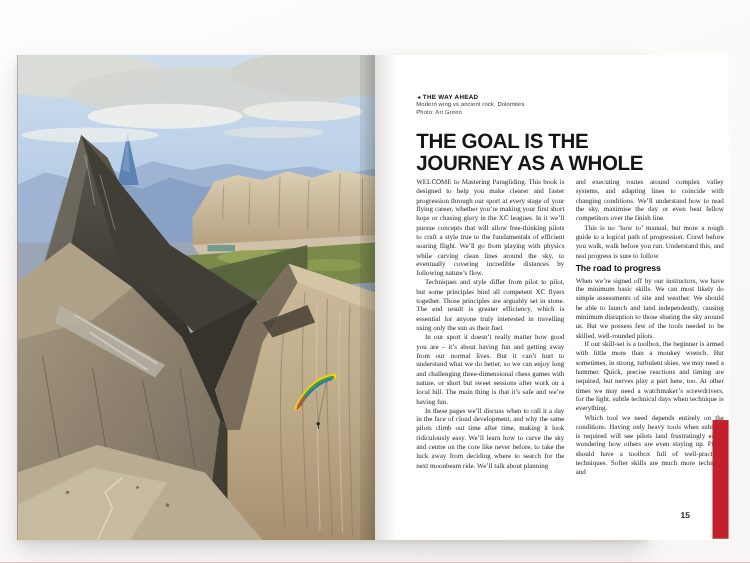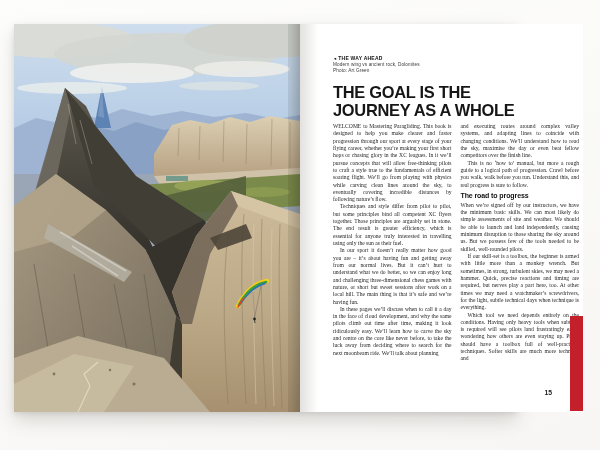--- a/index.html
+++ b/index.html
@@ -2,21 +2,21 @@
 <html><head>
 <meta charset="utf-8">
 <style>
   html,body{margin:0;padding:0;}
   body{
     width:600px;height:450px;position:relative;overflow:hidden;
     background:linear-gradient(160deg,#fdfdfc 0%,#f7f6f4 100%);
     font-family:"Liberation Sans",sans-serif;
   }
   .book{
-    position:absolute;left:14px;top:24px;width:503px;height:388px;background:#7f1d1d;
+    position:absolute;left:14px;top:44px;width:503px;height:388px;background:#7f1d1d;
     box-shadow:0 9px 18px rgba(70,65,55,.18),0 2px 5px rgba(70,65,55,.12);
   }
   .page-left{position:absolute;left:0;top:0;width:286px;height:388px;overflow:hidden;background:#9aa5b5;}
   .page-left svg{display:block;width:286px;height:388px;}
   .page-right{position:absolute;left:286px;top:0;width:283px;height:388px;background:#fff;overflow:hidden;}
   .gutter{position:absolute;left:0;top:0;width:18px;height:100%;
     background:linear-gradient(to right,rgba(75,68,55,.16),rgba(75,68,55,0));pointer-events:none;}
   .photo-gutter{position:absolute;right:0;top:0;width:10px;height:100%;
     background:linear-gradient(to left,rgba(30,28,22,.18),rgba(30,28,22,0));pointer-events:none;}
 

